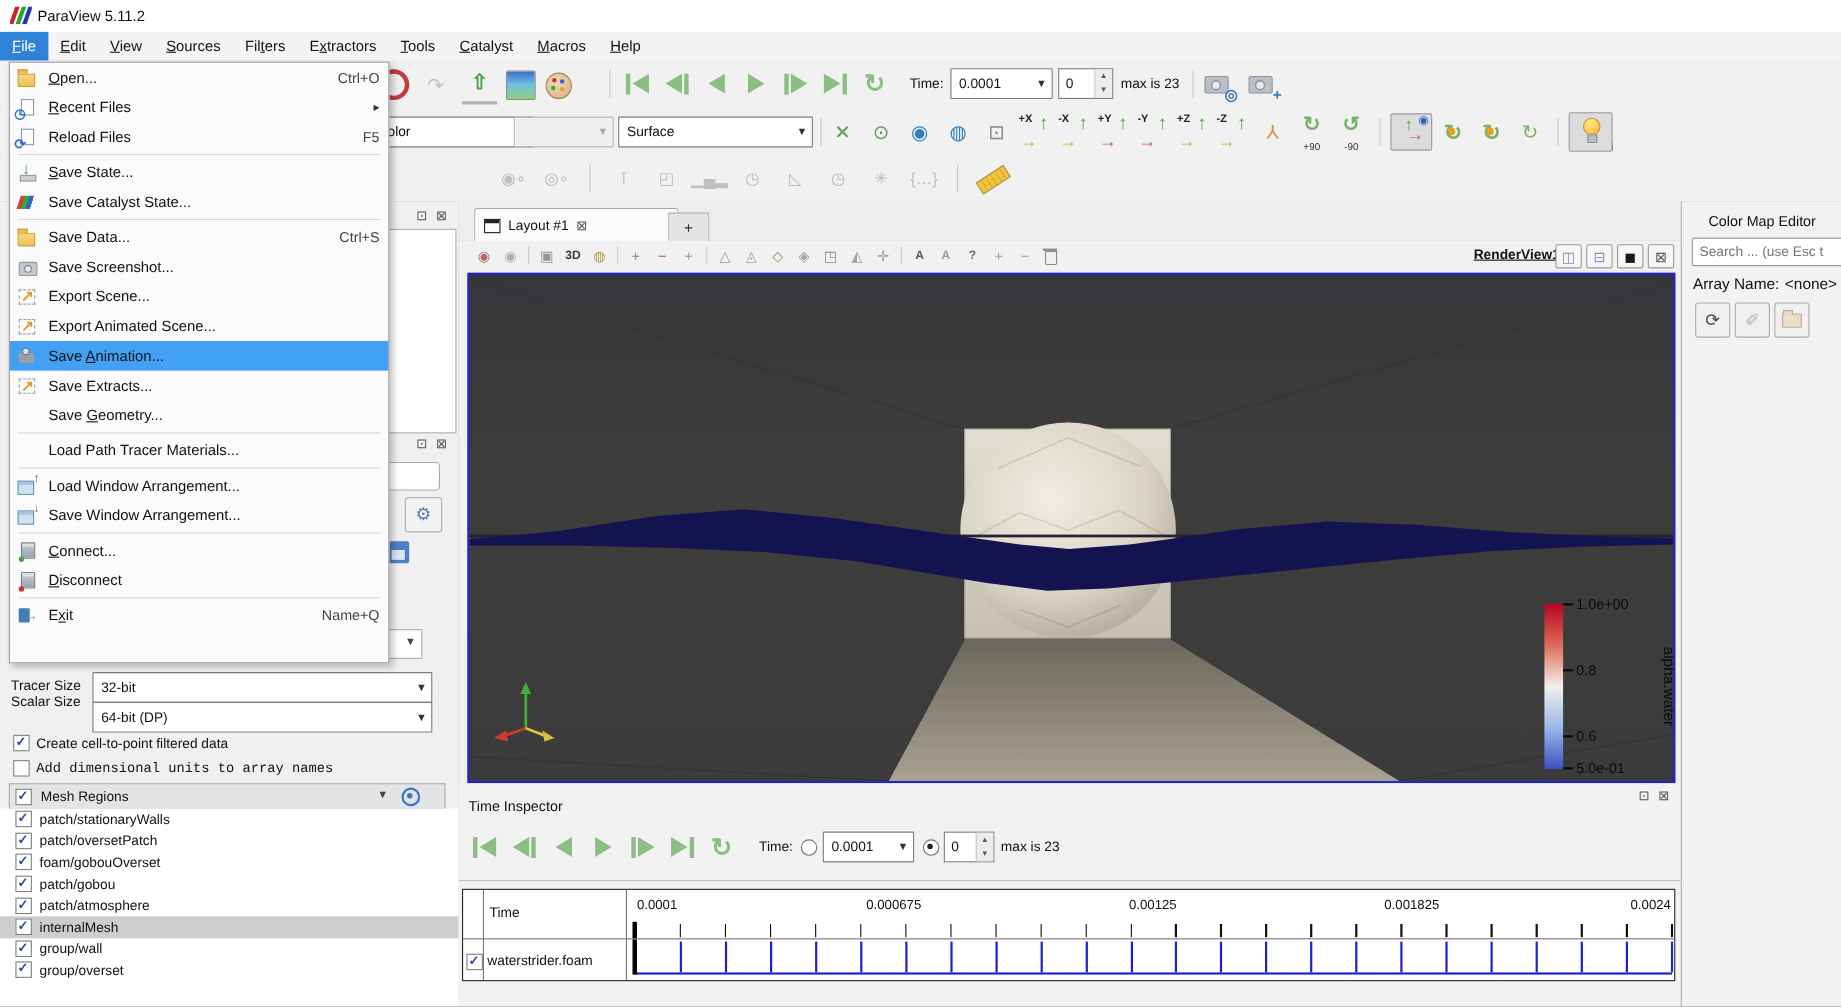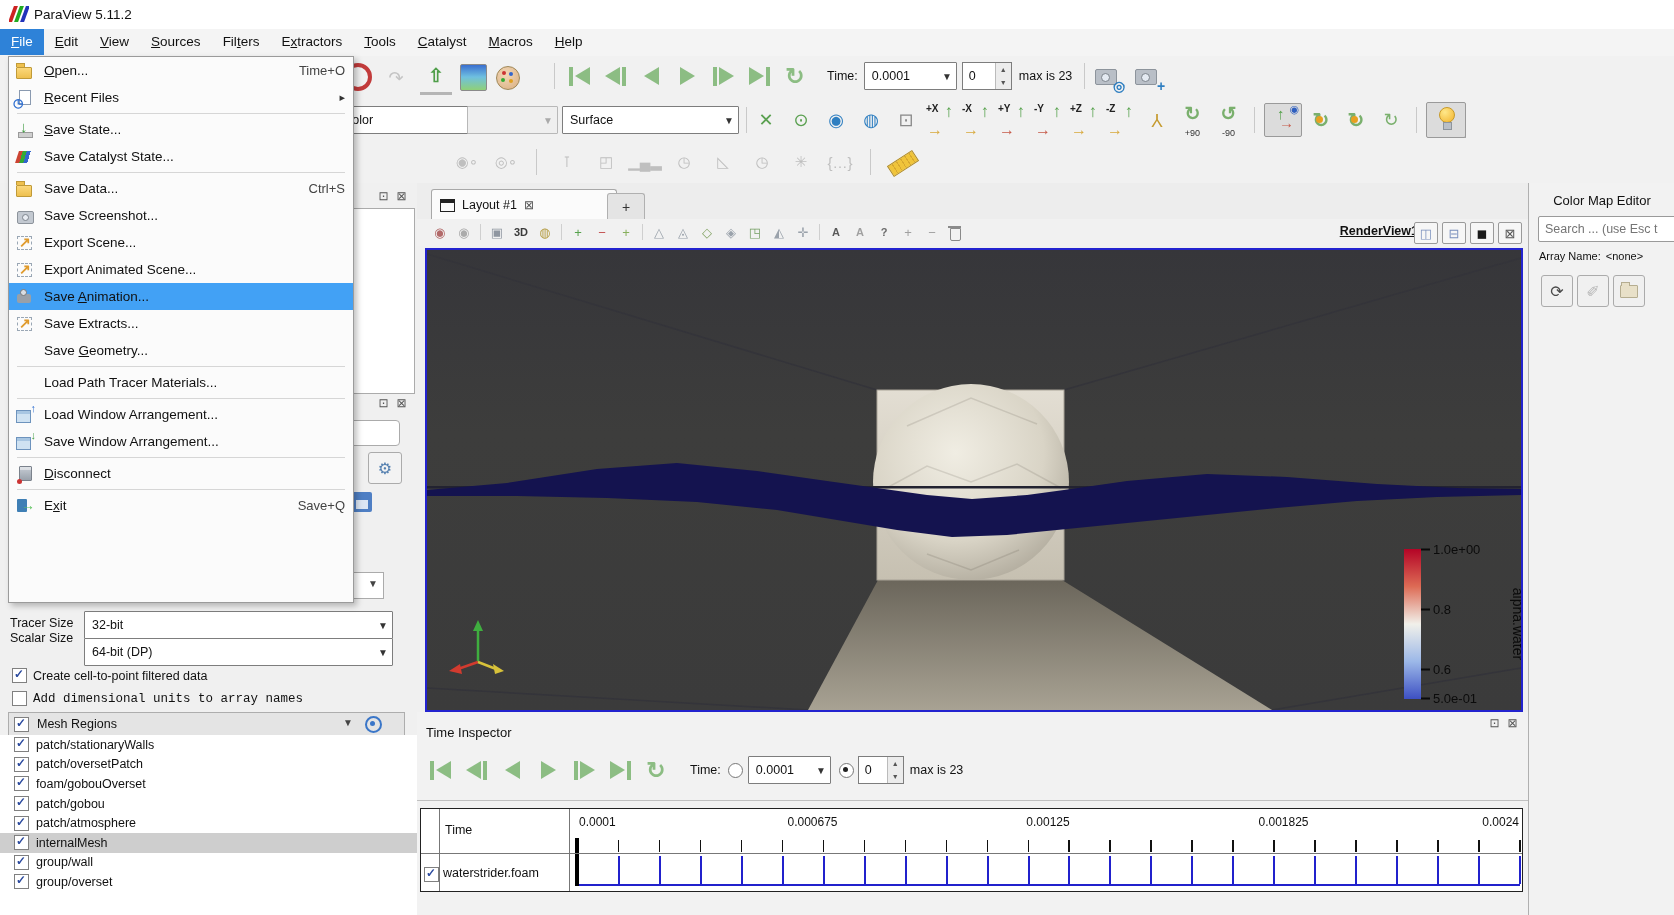--- a/index.html
+++ b/index.html
@@ -129,21 +129,21 @@
   #tlmark2{position:absolute;left:154px;top:45px;width:4px;height:32px;background:#000;}
   #tlbase{position:absolute;left:156px;top:75px;width:943px;height:2px;background:#2121cc;}
   #tlname{position:absolute;left:22px;top:57px;font-size:12.5px;}
   #tlhdr{position:absolute;left:24px;top:14px;font-size:12.5px;}
   #tlcb{position:absolute;left:3px;top:58px;}
   
   #cmedock{left:1528px;top:183px;width:146px;height:732px;background:#f2f2f2;border-left:1px solid #b0b0b0;overflow:hidden;}
   #cme-title{left:0;top:10px;width:146px;text-align:center;font-size:13px;}
   #cme-search{left:9px;top:33px;width:200px;height:24px;border:1px solid #9a9a9a;border-radius:2px;background:#fff;
       font-family:"Liberation Sans",sans-serif;font-size:12.5px;padding:0 6px;color:#333;}
-  #cme-array{left:10px;top:67px;font-size:11px;display:flex;gap:5px;}
+  #cme-array{left:10px;top:67px;font-size:14px;display:flex;gap:5px;}
   #cme-btns{left:12px;top:92px;display:flex;gap:4px;}
   .cmeb{width:30px;height:30px;background:#f0f0f0;border:1px solid #ababab;border-radius:3px;
         display:flex;align-items:center;justify-content:center;font-size:16px;}
   .foldericon{width:16px;height:11px;background:#e8e0c8;border:1px solid #b5ad90;border-radius:1px;position:relative;}
   .foldericon::before{content:"";position:absolute;left:0;top:-4px;width:7px;height:3px;background:#e8e0c8;border:1px solid #b5ad90;border-bottom:none;}
   
   #filemenu{left:8px;top:56px;width:344px;height:545px;background:#fbfbfb;border:1px solid #9b9b9b;
             box-shadow:3px 3px 6px rgba(0,0,0,.25);z-index:50;}
   .fm-row{height:27px;display:flex;align-items:center;padding:0 8px 0 6px;font-size:13.5px;}
   .fm-row.hl{background:#42a1f5;}
@@ -609,27 +609,32 @@
         <span class="cmeb">
           <span class="foldericon"></span>
         </span>
       </div>
   </div>
 
   <div id="filemenu" class="abs">
       <div class="fm-row">
         <span class="fmi fmi-open"></span>
         <span class="fm-text"><span></span><u>O</u><span>pen...</span></span>
-        <span class="fm-short">Time+O</span>
+        <span class="fm-short">Ctrl+O</span>
       </div>
       <div class="fm-row">
         <span class="fmi fmi-recent-files"></span>
         <span class="fm-text"><span></span><u>R</u><span>ecent Files</span></span>
         <span class="fm-sub">▸</span>
       </div>
+      <div class="fm-row">
+        <span class="fmi fmi-reload-files"></span>
+        <span class="fm-text"><span>Reload Files</span><u></u><span></span></span>
+        <span class="fm-short">F5</span>
+      </div>
       <div class="fm-sep"></div>
       <div class="fm-row">
         <span class="fmi fmi-save-state"></span>
         <span class="fm-text"><span></span><u>S</u><span>ave State...</span></span>
       </div>
       <div class="fm-row">
         <span class="fmi fmi-save-catalyst-state"></span>
         <span class="fm-text"><span>Save Catalyst State...</span><u></u><span></span></span>
       </div>
       <div class="fm-sep"></div>
@@ -671,24 +676,28 @@
       <div class="fm-row">
         <span class="fmi fmi-load-window-arrangement"></span>
         <span class="fm-text"><span>Load Window Arrangement...</span><u></u><span></span></span>
       </div>
       <div class="fm-row">
         <span class="fmi fmi-save-window-arrangement"></span>
         <span class="fm-text"><span>Save Window Arrangement...</span><u></u><span></span></span>
       </div>
       <div class="fm-sep"></div>
       <div class="fm-row">
+        <span class="fmi fmi-connect"></span>
+        <span class="fm-text"><span></span><u>C</u><span>onnect...</span></span>
+      </div>
+      <div class="fm-row">
         <span class="fmi fmi-disconnect"></span>
         <span class="fm-text"><span></span><u>D</u><span>isconnect</span></span>
       </div>
       <div class="fm-sep"></div>
       <div class="fm-row">
         <span class="fmi fmi-exit"></span>
         <span class="fm-text"><span>E</span><u>x</u><span>it</span></span>
-        <span class="fm-short">Save+Q</span>
+        <span class="fm-short">Name+Q</span>
       </div>
     </div>
 
 </div>
 
 </body></html>

